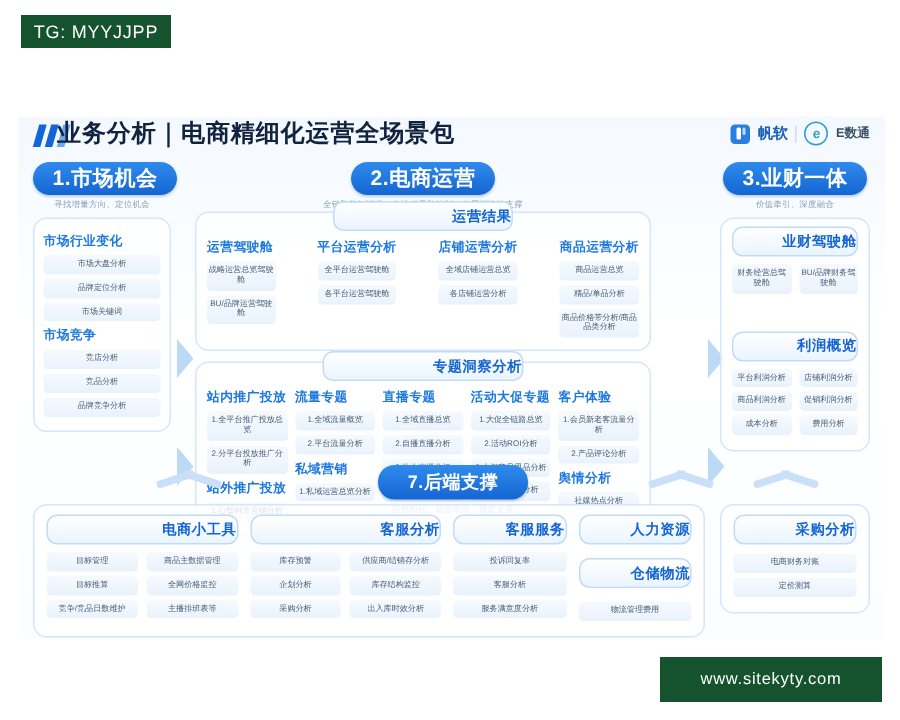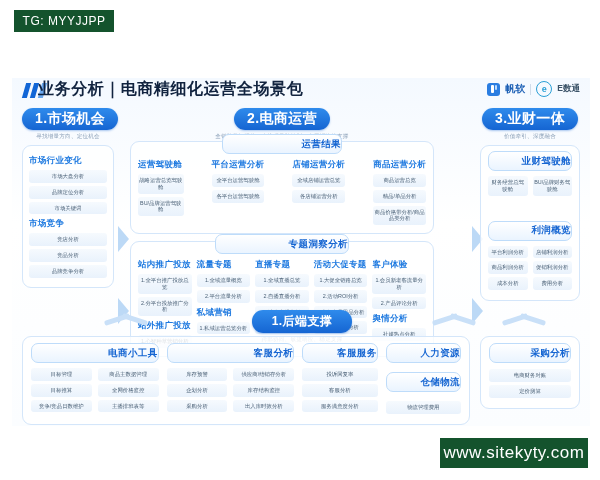--- a/index.html
+++ b/index.html
@@ -6,21 +6,21 @@
   body{
     width:600px;height:480px;
     background:#ffffff;
     font-family:"Liberation Sans","DejaVu Sans",sans-serif;
     overflow:hidden;
     position:relative;
   }
   
   .wm{position:absolute;background:#14532d;color:#fff;display:flex;align-items:center;justify-content:center;letter-spacing:.5px;}
   #wm-top{left:14px;top:10px;width:100px;height:22px;font-size:12px;}
-  #wm-bottom{left:440px;top:438px;width:148px;height:30px;font-size:17px;}
+  #wm-bottom{left:440px;top:438px;width:148px;height:30px;font-size:11px;}
 
   
   #poster{
     position:absolute;left:12px;top:78px;width:578px;height:348px;
     background:linear-gradient(180deg,#f4f9ff 0%,#ffffff 42%,#fbfdff 100%);
   }
   
   #hdr{position:relative;height:26px;}
   .hdr-bars{position:absolute;left:12px;top:5px;width:24px;height:15px;}
   .hdr-bars i{position:absolute;top:0;width:5px;height:15px;background:#1266d6;transform:skewX(-16deg);display:block;}
@@ -226,21 +226,21 @@
         <div class="chip">费用分析</div>
       </div>
     </div>
   </div>
 
   <div class="chev-up" style="left:92px;top:236px;"></div>
   <div class="chev-up" style="left:420px;top:236px;"></div>
   <div class="chev-up" style="left:490px;top:236px;"></div>
 
   <div id="sec4head">
-    <span class="pill" style="padding:3px 20px;font-size:12px;">1.后端支撑</span>
+    <span class="pill" style="padding:3px 20px;font-size:12px;">7.后端支撑</span>
     <div class="sub">跨部协同、敏捷响应、稳定支撑</div>
   </div>
 
   <div class="card" id="sec4card">
     <div id="sec4grid">
 
       <div>
         <div class="boxtitle">电商小工具</div>
         <div class="sub4" style="margin-top:5px;">
           <div>

